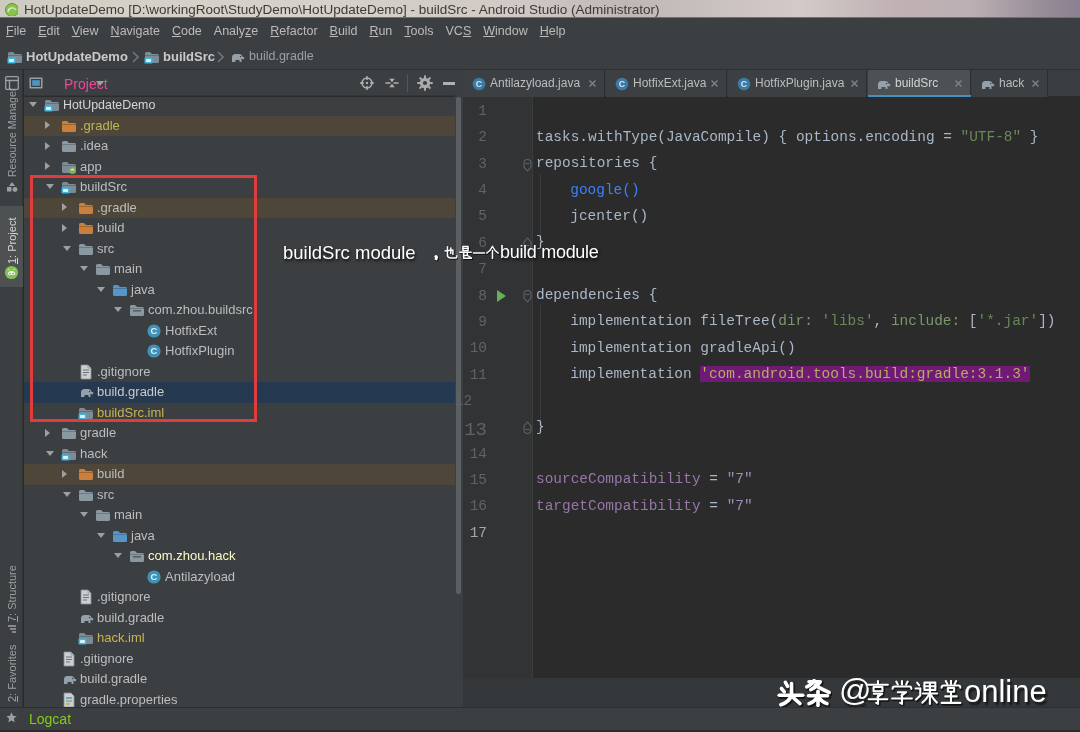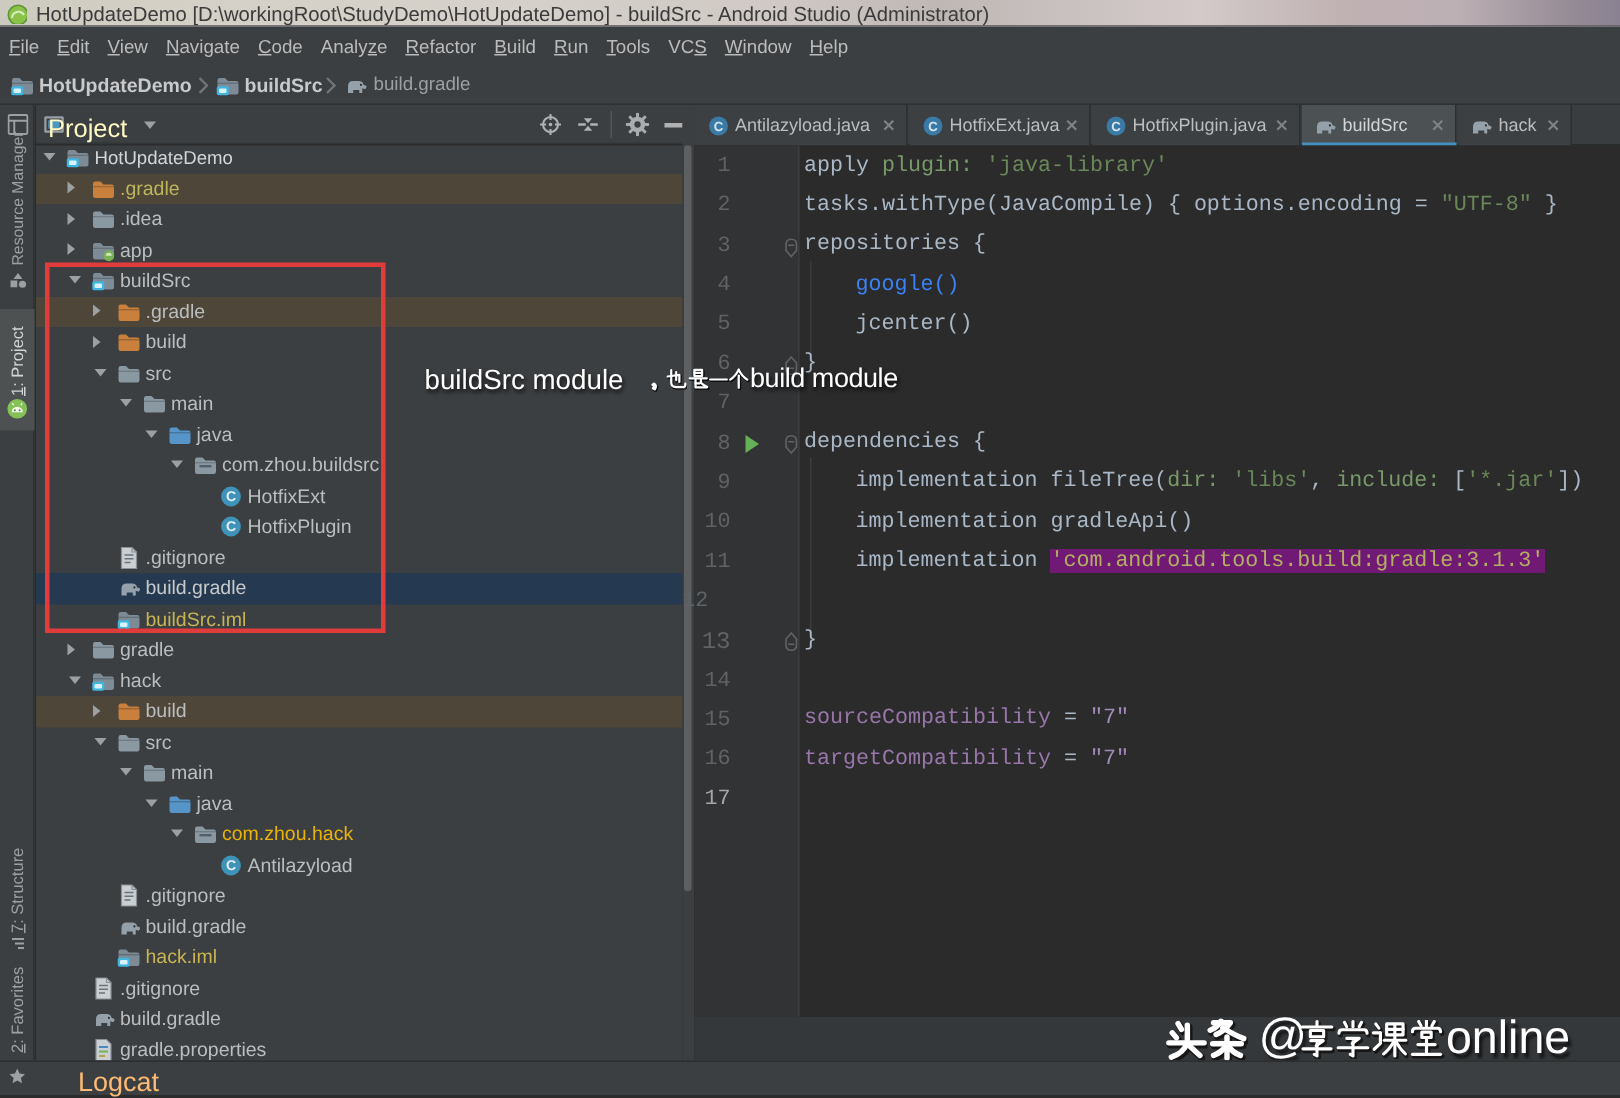--- a/index.html
+++ b/index.html
@@ -66,21 +66,21 @@
 <svg style="position:absolute;left:7px;top:624px" width="10" height="10" viewBox="0 0 10 10">
       <path d="M1,2 H9 M3,5 H9 M5,8 H9" stroke="#9da0a2" stroke-width="1.4"></path>
     </svg>
 <div class="abs" style="left:6px;top:702px;transform-origin:0 0;transform:rotate(-90deg);font-size:11px;color:#9da0a2;white-space:nowrap"><span style="text-decoration:underline">2</span>: Favorites</div>
 <div class="abs" style="left:24px;top:70px;width:438px;height:26px;background:#3c3f41;border-bottom:1px solid #323637"></div>
 <svg style="position:absolute;left:28px;top:75px" width="16" height="16" viewBox="0 0 16 16">
       <rect x="1.5" y="2.5" width="13" height="11" rx="1" fill="#97a0a6"></rect>
       <rect x="3" y="4" width="10" height="8" fill="#3c3f41"></rect>
       <rect x="4.2" y="5.2" width="7.6" height="5.6" fill="#4b98c6"></rect>
     </svg>
-<div class="abs" style="left:32px;top:76px;font-size:17px;color:#fef9c3">Project</div>
+<div class="abs" style="left:64px;top:76px;font-size:14px;color:#ec4899">Project</div>
 <div style="position:absolute;left:96px;top:81px;width:0;height:0;border-top:5.5px solid #9da0a2;border-left:4px solid transparent;border-right:4px solid transparent"></div>
 <svg style="position:absolute;left:359px;top:75px" width="16" height="16" viewBox="0 0 16 16">
       <circle cx="8" cy="8" r="5" fill="none" stroke="#afb1b3" stroke-width="1.4"></circle>
       <path d="M8,1 V5 M8,11 V15 M1,8 H5 M11,8 H15" stroke="#afb1b3" stroke-width="1.4"></path>
       <circle cx="8" cy="8" r="1.2" fill="#afb1b3"></circle>
     </svg>
 <svg style="position:absolute;left:384px;top:75px" width="16" height="16" viewBox="0 0 16 16">
       <path d="M8,7.2 L5.2,3.8 H10.8 Z" fill="#afb1b3"></path>
       <path d="M8,8.8 L5.2,12.2 H10.8 Z" fill="#afb1b3"></path>
       <path d="M1.5,8 H6.5 M9.5,8 H14.5" stroke="#afb1b3" stroke-width="1.6"></path>
@@ -242,21 +242,21 @@
         <path d="M1,4.5 Q1,3 2.5,3 H6 L8,5 H13.5 Q15,5 15,6.5 V12.5 Q15,14 13.5,14 H2.5 Q1,14 1,12.5 Z" fill="#5795c8"></path>
         <path d="M1,6.5 H15" stroke="rgba(0,0,0,0.25)" stroke-width="0.8"></path>
       </svg>
       <div class="abs" style="left:107px;top:428.5px;height:20.5px;line-height:20.5px;font-size:13px;color:#bbbdbf;white-space:nowrap">java</div>
       <div style="position:absolute;left:89.5px;top:456.25px;width:0;height:0;border-top:5.5px solid #9da0a2;border-left:4px solid transparent;border-right:4px solid transparent"></div>
       <svg style="position:absolute;left:105px;top:451.25px" width="16" height="16" viewBox="0 0 16 16">
         <path d="M1,4.5 Q1,3 2.5,3 H6 L8,5 H13.5 Q15,5 15,6.5 V12.5 Q15,14 13.5,14 H2.5 Q1,14 1,12.5 Z" fill="#8a98a2"></path>
         <path d="M1,6.5 H15" stroke="rgba(0,0,0,0.25)" stroke-width="0.8"></path>
         <rect x="4" y="8" width="8" height="1.6" fill="rgba(40,50,60,0.55)"></rect>
       </svg>
-      <div class="abs" style="left:124px;top:449.0px;height:20.5px;line-height:20.5px;font-size:13px;color:#eab308;white-space:nowrap">com.zhou.hack</div>
+      <div class="abs" style="left:124px;top:449.0px;height:20.5px;line-height:20.5px;font-size:13px;color:#fef9c3;white-space:nowrap">com.zhou.hack</div>
       <svg style="position:absolute;left:122px;top:471.75px" width="16" height="16" viewBox="0 0 16 16">
         <circle cx="8" cy="8" r="6.6" fill="#3f93b8"></circle>
         <text x="8" y="11.2" font-family="Liberation Sans" font-size="9.4" font-weight="bold" fill="#e4eff5" text-anchor="middle">C</text>
       </svg>
       <div class="abs" style="left:141px;top:469.5px;height:20.5px;line-height:20.5px;font-size:13px;color:#bbbdbf;white-space:nowrap">Antilazyload</div>
       <svg style="position:absolute;left:54px;top:492.25px" width="16" height="16" viewBox="0 0 16 16">
         <path d="M3,1 H10 L13,4 V15 H3 Z" fill="#c9cfd3" stroke="#8a9095" stroke-width="0.8"></path>
         <path d="M10,1 L10,4 H13" fill="none" stroke="#8a9095" stroke-width="0.8"></path>
         <path d="M5,6 H11 M5,8.5 H11 M5,11 H9" stroke="#6b7278" stroke-width="1"></path>
       </svg>
@@ -348,21 +348,21 @@
 <div class="abs mono" style="left:440px;top:155.7px;width:47px;text-align:right;font-size:14.45px;color:#606366">3</div>
 <div class="abs mono" style="left:440px;top:182.1px;width:47px;text-align:right;font-size:14.45px;color:#606366">4</div>
 <div class="abs mono" style="left:440px;top:208.4px;width:47px;text-align:right;font-size:14.45px;color:#606366">5</div>
 <div class="abs mono" style="left:440px;top:234.8px;width:47px;text-align:right;font-size:14.45px;color:#606366">6</div>
 <div class="abs mono" style="left:440px;top:261.1px;width:47px;text-align:right;font-size:14.45px;color:#606366">7</div>
 <div class="abs mono" style="left:440px;top:287.5px;width:47px;text-align:right;font-size:14.45px;color:#606366">8</div>
 <div class="abs mono" style="left:440px;top:313.8px;width:47px;text-align:right;font-size:14.45px;color:#606366">9</div>
 <div class="abs mono" style="left:440px;top:340.1px;width:47px;text-align:right;font-size:14.45px;color:#606366">10</div>
 <div class="abs mono" style="left:440px;top:366.5px;width:47px;text-align:right;font-size:14.45px;color:#606366">11</div>
 <div class="abs mono" style="left:440px;top:392.9px;width:47px;text-align:center;font-size:14.45px;color:#606366">12</div>
-<div class="abs mono" style="left:440px;top:419.2px;width:47px;text-align:right;font-size:16px;color:#606366">13</div>
+<div class="abs mono" style="left:440px;top:419.2px;width:47px;text-align:right;font-size:19px;color:#606366">13</div>
 <div class="abs mono" style="left:440px;top:445.6px;width:47px;text-align:right;font-size:14.45px;color:#606366">14</div>
 <div class="abs mono" style="left:440px;top:471.9px;width:47px;text-align:right;font-size:14.45px;color:#606366">15</div>
 <div class="abs mono" style="left:440px;top:498.2px;width:47px;text-align:right;font-size:14.45px;color:#606366">16</div>
 <div class="abs mono" style="left:440px;top:524.6px;width:47px;text-align:right;font-size:14.45px;color:#a6a6a6">17</div>
 <svg style="position:absolute;left:523px;top:157.7px" width="10" height="14" viewBox="0 0 10 14">
       <path d="M1,5 Q1,1.5 4.5,1.5 Q8,1.5 8,5 L8,9 L4.5,13 L1,9 Z" fill="none" stroke="#606366" stroke-width="1.1"></path>
       <path d="M2.5,5.5 H6.5" stroke="#606366" stroke-width="1.1"></path>
     </svg>
 <svg style="position:absolute;left:523px;top:236.75px" width="10" height="14" viewBox="0 0 10 14">
       <path d="M1,9 Q1,12.5 4.5,12.5 Q8,12.5 8,9 L8,5 L4.5,1 L1,5 Z" fill="none" stroke="#606366" stroke-width="1.1"></path>
@@ -372,21 +372,20 @@
       <path d="M1,5 Q1,1.5 4.5,1.5 Q8,1.5 8,5 L8,9 L4.5,13 L1,9 Z" fill="none" stroke="#606366" stroke-width="1.1"></path>
       <path d="M2.5,5.5 H6.5" stroke="#606366" stroke-width="1.1"></path>
     </svg>
 <svg style="position:absolute;left:523px;top:421.20000000000005px" width="10" height="14" viewBox="0 0 10 14">
       <path d="M1,9 Q1,12.5 4.5,12.5 Q8,12.5 8,9 L8,5 L4.5,1 L1,5 Z" fill="none" stroke="#606366" stroke-width="1.1"></path>
       <path d="M2.5,8.5 H6.5" stroke="#606366" stroke-width="1.1"></path>
     </svg>
 <div style="position:absolute;left:497px;top:290.45000000000005px;width:0;height:0;border-left:9px solid #64b157;border-top:6px solid transparent;border-bottom:6px solid transparent"></div>
 <div class="abs" style="left:540px;top:174px;width:1px;height:71px;background:#3c3c3c"></div>
 <div class="abs" style="left:540px;top:305px;width:1px;height:124px;background:#3c3c3c"></div>
-<div class="abs mono" style="left:536.0px;top:102.5px;font-size:14.45px;white-space:pre;letter-spacing:0px"><span style="color:#a9b7c6">apply&nbsp;</span><span style="color:#79996a">plugin:&nbsp;</span><span style="color:#6a8759">'java-library'</span></div>
 <div class="abs mono" style="left:536.0px;top:128.8px;font-size:14.45px;white-space:pre;letter-spacing:0px"><span style="color:#a9b7c6">tasks.withType(JavaCompile)&nbsp;{&nbsp;options.encoding&nbsp;=&nbsp;</span><span style="color:#6a8759">"UTF-8"</span><span style="color:#a9b7c6">&nbsp;}</span></div>
 <div class="abs mono" style="left:536.0px;top:155.2px;font-size:14.45px;white-space:pre;letter-spacing:0px"><span style="color:#a9b7c6">repositories&nbsp;{</span></div>
 <div class="abs mono" style="left:570.3px;top:181.6px;font-size:14.45px;white-space:pre;letter-spacing:0px"><span style="color:#3b82f6">google()</span></div>
 <div class="abs mono" style="left:570.3px;top:207.9px;font-size:14.45px;white-space:pre;letter-spacing:0px"><span style="color:#a9b7c6">jcenter()</span></div>
 <div class="abs mono" style="left:536.0px;top:234.2px;font-size:14.45px;white-space:pre;letter-spacing:0px"><span style="color:#a9b7c6">}</span></div>
 <div class="abs mono" style="left:536.0px;top:287.0px;font-size:14.45px;white-space:pre;letter-spacing:0px"><span style="color:#a9b7c6">dependencies&nbsp;{</span></div>
 <div class="abs mono" style="left:570.3px;top:313.3px;font-size:14.45px;white-space:pre;letter-spacing:0px"><span style="color:#a9b7c6">implementation&nbsp;fileTree(</span><span style="color:#79996a">dir:&nbsp;</span><span style="color:#6a8759">'libs'</span><span style="color:#a9b7c6">,&nbsp;</span><span style="color:#79996a">include:&nbsp;</span><span style="color:#a9b7c6">[</span><span style="color:#6a8759">'*.jar'</span><span style="color:#a9b7c6">])</span></div>
 <div class="abs mono" style="left:570.3px;top:339.6px;font-size:14.45px;white-space:pre;letter-spacing:0px"><span style="color:#a9b7c6">implementation&nbsp;gradleApi()</span></div>
 <div class="abs mono" style="left:570.3px;top:366.0px;font-size:14.45px;white-space:pre;letter-spacing:0px"><span style="color:#a9b7c6">implementation&nbsp;</span><span style="color:#b3ae62;background:#701a75">'com.android.tools.build:gradle:3.1.3'</span></div>
 <div class="abs mono" style="left:536.0px;top:418.7px;font-size:14.45px;white-space:pre;letter-spacing:0px"><span style="color:#a9b7c6">}</span></div>
@@ -575,16 +574,16 @@
         <path d="M14,30 Q14,21 22,21 H78 Q86,21 86,30"></path>
         <path d="M38,31 H62 V45 H38 Z"></path>
         <path d="M50,50 V88"></path>
         <path d="M28,63 H72"></path>
         <path d="M14,88 H86"></path>
       </g>
     </svg>
 <div class="abs" style="left:964px;top:674px;font-size:31px;color:#ffffff;text-shadow:2px 3px 2px rgba(15,15,15,0.9)">online</div>
 <div class="abs" style="left:0;top:707px;width:1080px;height:23px;background:#3c3f41;border-top:1px solid #2c2f30"></div>
 <div class="abs" style="left:0;top:730px;width:1080px;height:2px;background:#2b2b2b"></div>
-<div class="abs" style="left:52px;top:711px;font-size:18px;color:#fdba74">Logcat</div>
+<div class="abs" style="left:29px;top:711px;font-size:14px;color:#84cc16">Logcat</div>
 <svg style="position:absolute;left:6px;top:712px" width="11" height="11" viewBox="0 0 16 16">
       <path d="M8,0.5 L10.2,5.4 L15.5,6 L11.5,9.6 L12.6,14.9 L8,12.2 L3.4,14.9 L4.5,9.6 L0.5,6 L5.8,5.4 Z" fill="#9da0a2"></path>
     </svg>
 </div>
 </body></html>

